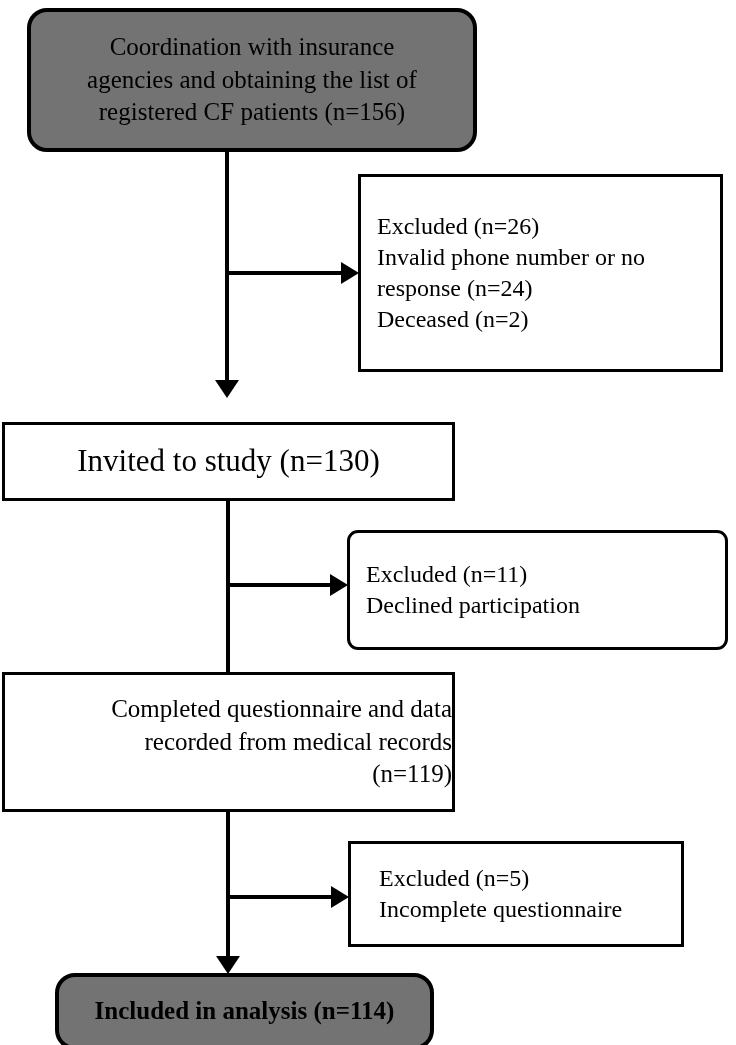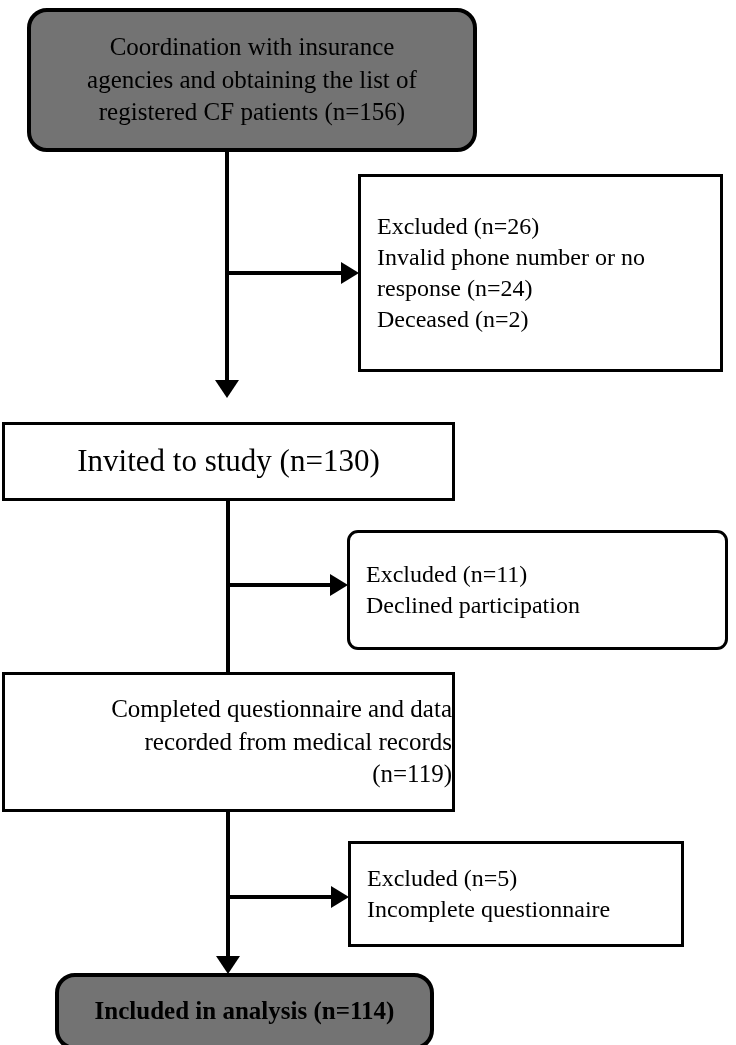--- a/index.html
+++ b/index.html
@@ -46,21 +46,21 @@
     display: block;
     width: 100%;
     white-space: pre-line;
   }
   
   #node-source      { left: 5px;   top: 8px;    width: 450px; height: 144px; font-size: 25px; }
   #node-excl1       { left: 358px; top: 174px;  width: 365px; height: 198px; font-size: 24px; padding-left: 16px; }
   #node-invited     { left: 2px;   top: 398px;  width: 453px; height: 79px;  font-size: 31px; margin-top: 24px; }
   #node-excl2       { left: 347px; top: 530px;  width: 381px; height: 120px; font-size: 24px; padding-left: 16px; border-radius: 11px; }
   #node-completed   { left: 2px;   top: 672px;  width: 453px; height: 140px; font-size: 25px; text-align: right; }
-  #node-excl3       { left: 348px; top: 841px;  width: 336px; height: 106px; font-size: 24px; padding-left: 16px; }
+  #node-excl3       { left: 348px; top: 841px;  width: 336px; height: 106px; font-size: 24px; padding-left: 28px; }
   #node-included    { left: 33px;  top: 973px;  width: 379px; height: 77px;  font-size: 25px; font-weight: bold; }
 
   
   .vline {
     position: absolute;
     width: 4px;
     background: #000000;
   }
   .hline {
     position: absolute;

